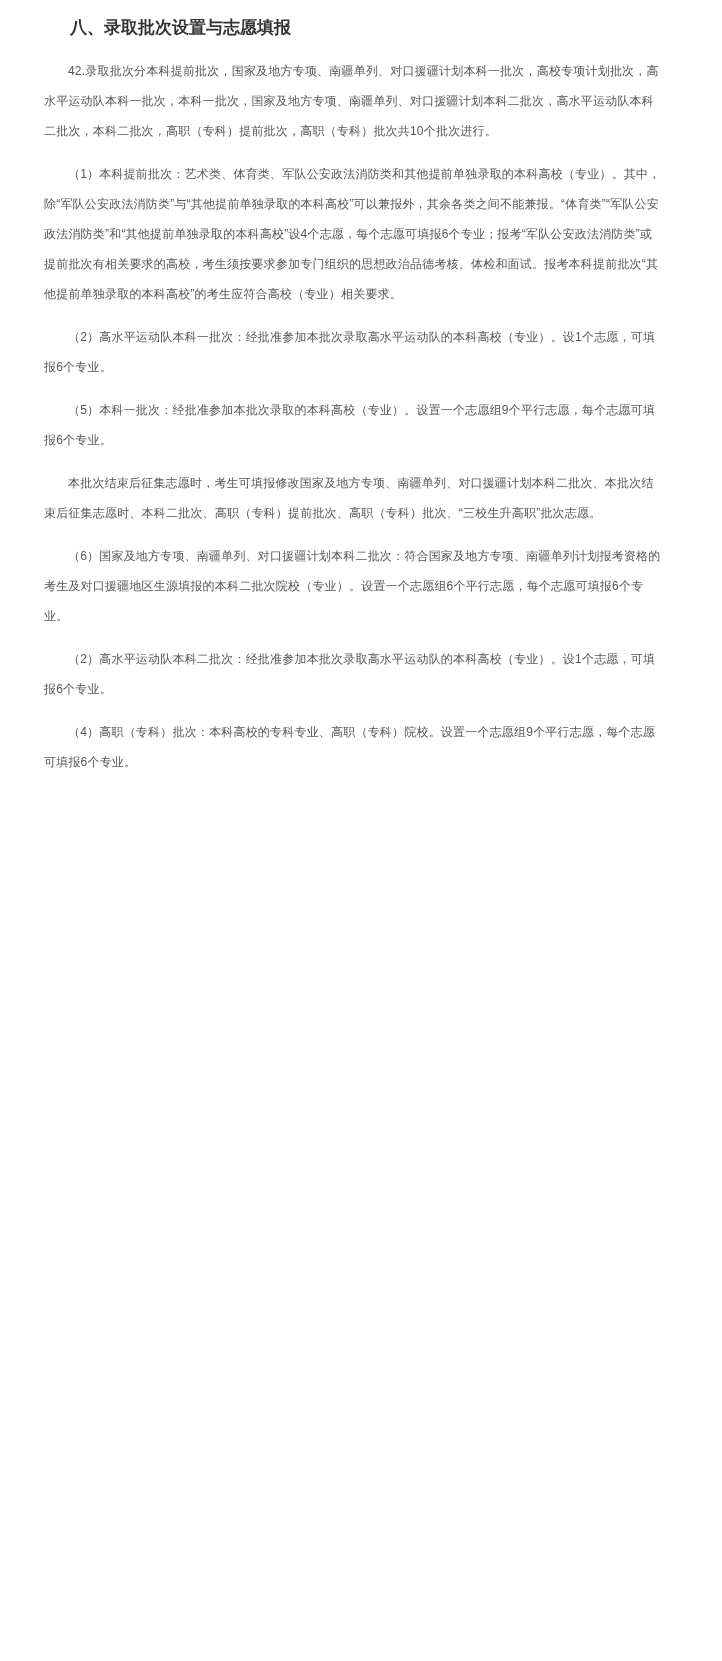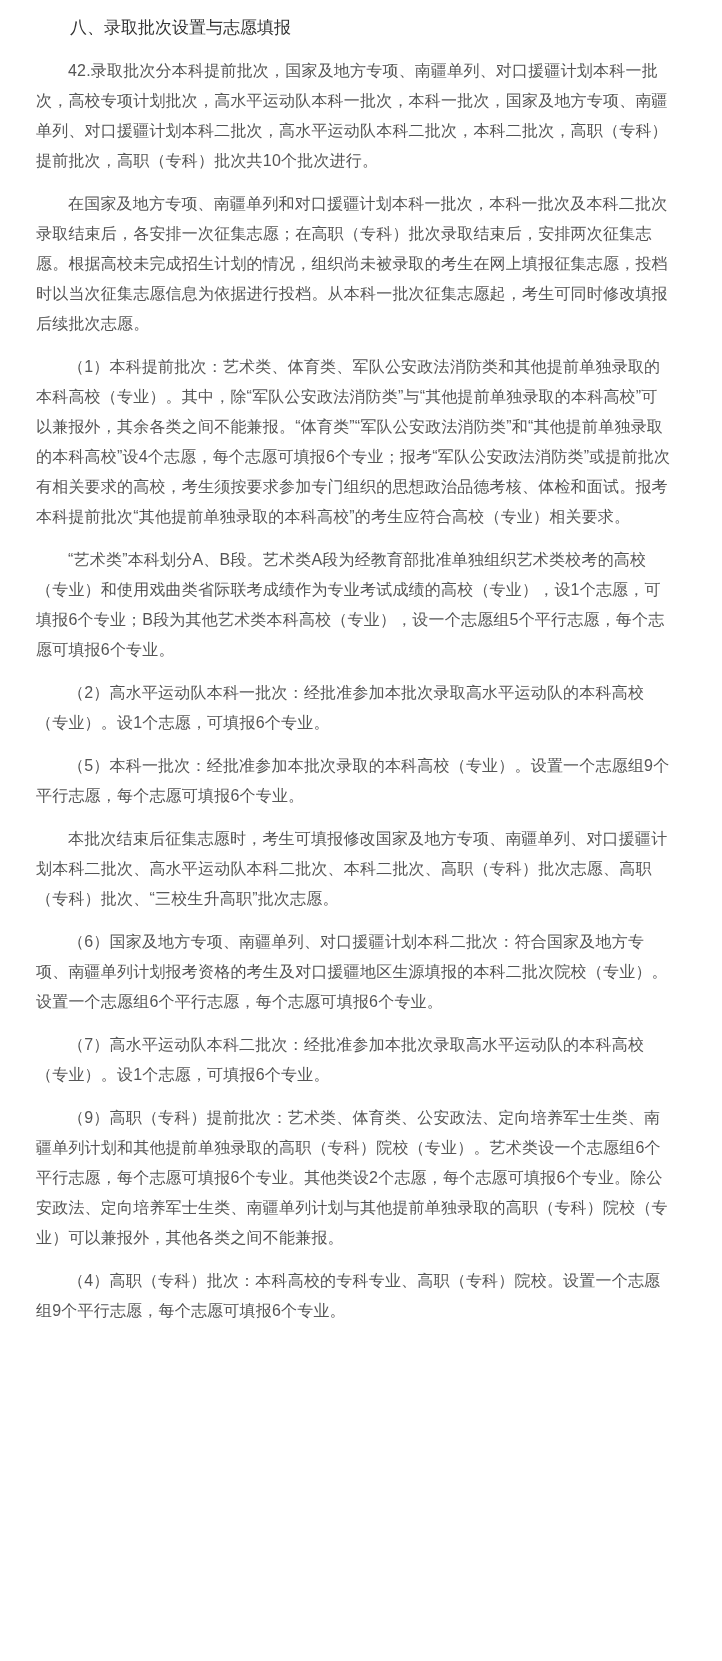--- a/index.html
+++ b/index.html
@@ -13,44 +13,41 @@
   }
   .article {
     box-sizing: border-box;
     width: 722px;
     padding: 14px 50px 30px 36px;
     color: var(--text-color, #555555);
   }
   .article h2 {
     font-size: 17px;
     line-height: 28px;
-    font-weight: 400;
+    font-weight: 700;
     color: var(--heading-color, #333333);
     margin: 0 0 14px 0;
     text-indent: 2em;
   }
   .article p {
-    font-size: 16px;
+    font-size: 12px;
     line-height: 30px;
-    margin: 13px 0;
+    margin: 13px 8px;
     text-indent: 2em;
     letter-spacing: 0.2px;
     word-break: break-all;
   }
 </style>
 </head>
 <body style="background: rgb(255, 255, 255);">
 
 <div class="article">
   <h2>八、录取批次设置与志愿填报</h2>
   <p>42.录取批次分本科提前批次，国家及地方专项、南疆单列、对口援疆计划本科一批次，高校专项计划批次，高水平运动队本科一批次，本科一批次，国家及地方专项、南疆单列、对口援疆计划本科二批次，高水平运动队本科二批次，本科二批次，高职（专科）提前批次，高职（专科）批次共10个批次进行。</p>
-  <p>在国家及地方专项、南疆单列和对口援疆计划本科一批次，本科一批次及本科二批次录取结束后，各安排一次征集志愿；在高职（专科）批次录取结束后，安排两次征集志愿。根据高校未完成招生计划的情况，组织尚未被录取的考生在网上填报征集志愿，投档时以当次征集志愿信息为依据进行投档。从本科一批次征集志愿起，考生可同时修改填报后续批次志愿。</p>
   <p>（1）本科提前批次：艺术类、体育类、军队公安政法消防类和其他提前单独录取的本科高校（专业）。其中，除“军队公安政法消防类”与“其他提前单独录取的本科高校”可以兼报外，其余各类之间不能兼报。“体育类”“军队公安政法消防类”和“其他提前单独录取的本科高校”设4个志愿，每个志愿可填报6个专业；报考“军队公安政法消防类”或提前批次有相关要求的高校，考生须按要求参加专门组织的思想政治品德考核、体检和面试。报考本科提前批次“其他提前单独录取的本科高校”的考生应符合高校（专业）相关要求。</p>
-  <p>“艺术类”本科划分A、B段。艺术类A段为经教育部批准单独组织艺术类校考的高校（专业）和使用戏曲类省际联考成绩作为专业考试成绩的高校（专业），设1个志愿，可填报6个专业；B段为其他艺术类本科高校（专业），设一个志愿组5个平行志愿，每个志愿可填报6个专业。</p>
   <p>（2）高水平运动队本科一批次：经批准参加本批次录取高水平运动队的本科高校（专业）。设1个志愿，可填报6个专业。</p>
   <p>（5）本科一批次：经批准参加本批次录取的本科高校（专业）。设置一个志愿组9个平行志愿，每个志愿可填报6个专业。</p>
-  <p>本批次结束后征集志愿时，考生可填报修改国家及地方专项、南疆单列、对口援疆计划本科二批次、高水平运动队本科二批次、本科二批次、高职（专科）批次志愿、高职（专科）批次、“三校生升高职”批次志愿。</p>
+  <p>本批次结束后征集志愿时，考生可填报修改国家及地方专项、南疆单列、对口援疆计划本科二批次、本批次结束后征集志愿时、本科二批次、高职（专科）提前批次、高职（专科）批次、“三校生升高职”批次志愿。</p>
   <p>（6）国家及地方专项、南疆单列、对口援疆计划本科二批次：符合国家及地方专项、南疆单列计划报考资格的考生及对口援疆地区生源填报的本科二批次院校（专业）。设置一个志愿组6个平行志愿，每个志愿可填报6个专业。</p>
-  <p>（7）高水平运动队本科二批次：经批准参加本批次录取高水平运动队的本科高校（专业）。设1个志愿，可填报6个专业。</p>
-  <p>（9）高职（专科）提前批次：艺术类、体育类、公安政法、定向培养军士生类、南疆单列计划和其他提前单独录取的高职（专科）院校（专业）。艺术类设一个志愿组6个平行志愿，每个志愿可填报6个专业。其他类设2个志愿，每个志愿可填报6个专业。除公安政法、定向培养军士生类、南疆单列计划与其他提前单独录取的高职（专科）院校（专业）可以兼报外，其他各类之间不能兼报。</p>
+  <p>（2）高水平运动队本科二批次：经批准参加本批次录取高水平运动队的本科高校（专业）。设1个志愿，可填报6个专业。</p>
   <p>（4）高职（专科）批次：本科高校的专科专业、高职（专科）院校。设置一个志愿组9个平行志愿，每个志愿可填报6个专业。</p>
 
 </div>
 
 </body></html>

